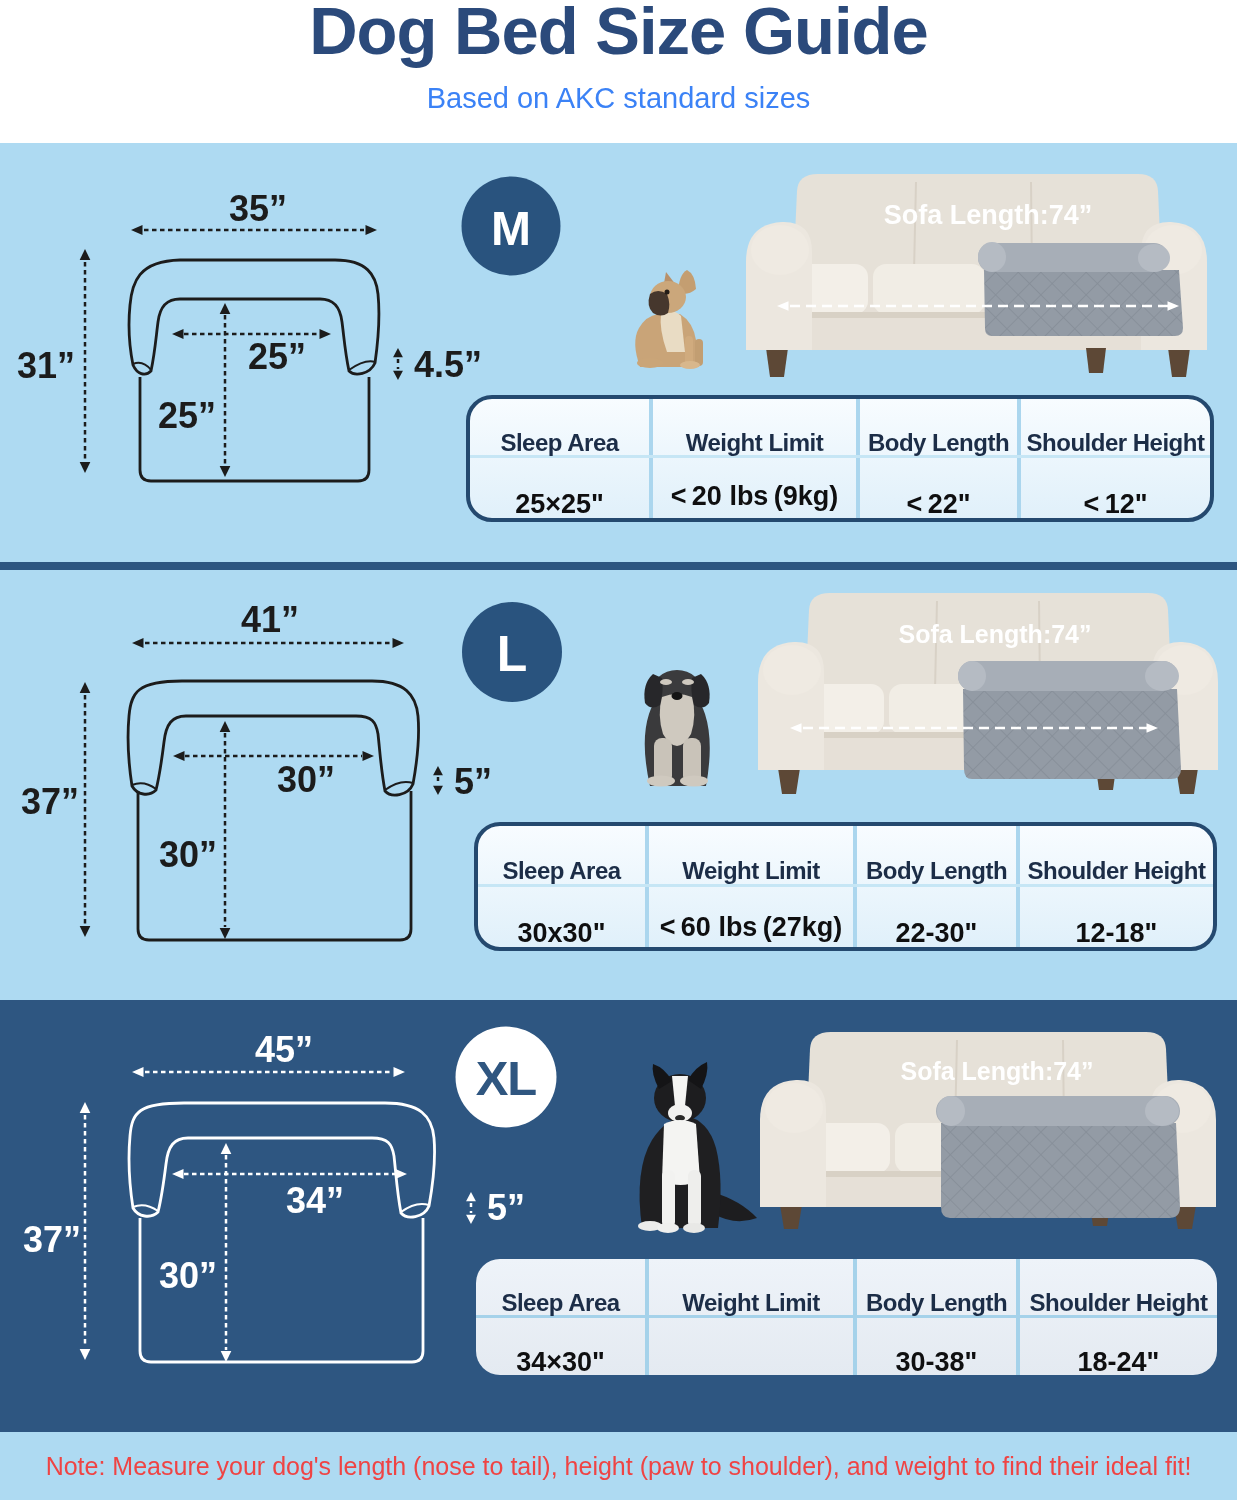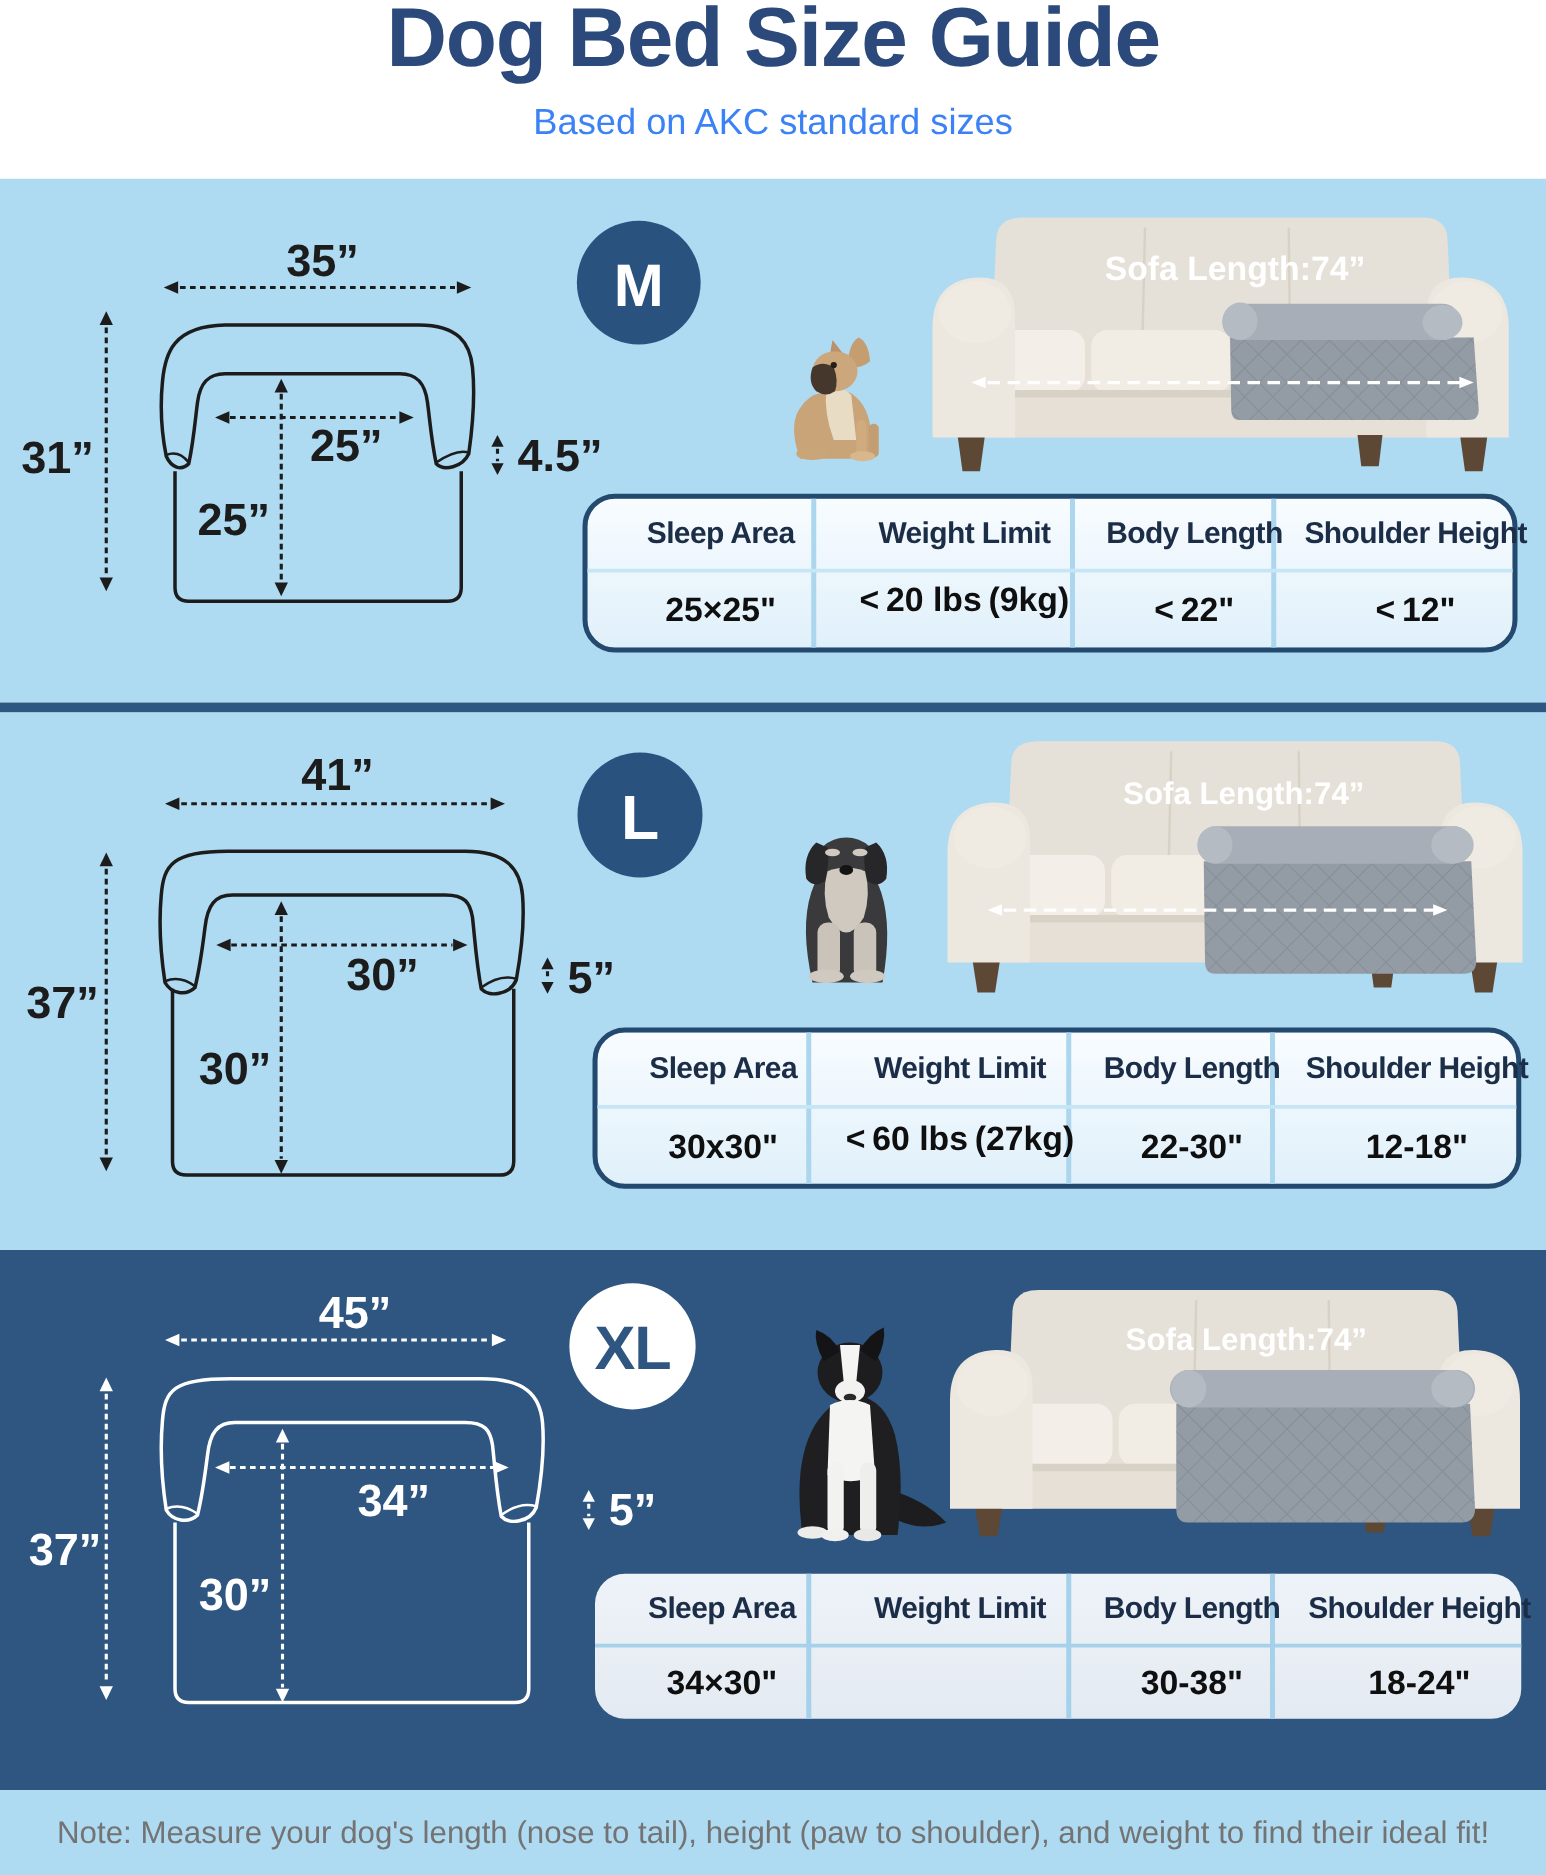--- a/index.html
+++ b/index.html
@@ -7,25 +7,25 @@
      font-family:"Liberation Sans",sans-serif;}
 .abs{position:absolute;}
 #band1{left:0;top:143px;width:1237px;height:419px;background:#aedaf2;}
 #sep1{left:0;top:562px;width:1237px;height:8px;background:#2d5681;}
 #band2{left:0;top:570px;width:1237px;height:430px;background:#aedaf2;}
 #band3{left:0;top:1000px;width:1237px;height:432px;background:#2e5681;}
 #bstrip{left:0;top:1432px;width:1237px;height:68px;background:#aedaf2;}
 #title{left:0;top:-8px;width:1237px;text-align:center;font-size:67px;font-weight:bold;color:#2b4a7b;letter-spacing:-1px;}
 #subtitle{left:0;top:82px;width:1237px;text-align:center;font-size:29px;color:#3b82f6;}
 #note{left:0;top:1432px;width:1237px;height:68px;display:flex;align-items:center;justify-content:center;
-      font-size:25px;color:#737373;}
+      font-size:25px;color:#ef4444;}
 
 .tbl{position:absolute;border-radius:26px;}
 .tbl.b{border:4px solid #24496f;background:linear-gradient(180deg,#f8fcff 0%,#e0f0fa 100%);}
-.cell{position:absolute;top:0;bottom:0;margin-left:17px;}
+.cell{position:absolute;top:16px;bottom:0;}
 .vdiv{position:absolute;top:0;bottom:0;width:4px;background:#abd6ee;}
 .hdiv{position:absolute;left:0;right:0;height:3px;background:#c6e6f5;}
 .hd,.vl{position:absolute;left:0;right:0;display:flex;align-items:center;justify-content:center;white-space:nowrap;}
 .hd{font-weight:bold;font-size:24px;color:#1c2d47;letter-spacing:-0.5px;}
 .vl{font-weight:bold;font-size:27px;color:#0f0f10;}
 svg{position:absolute;left:0;}
 svg text{font-family:"Liberation Sans",sans-serif;}
 </style>
 </head>
 <body>

